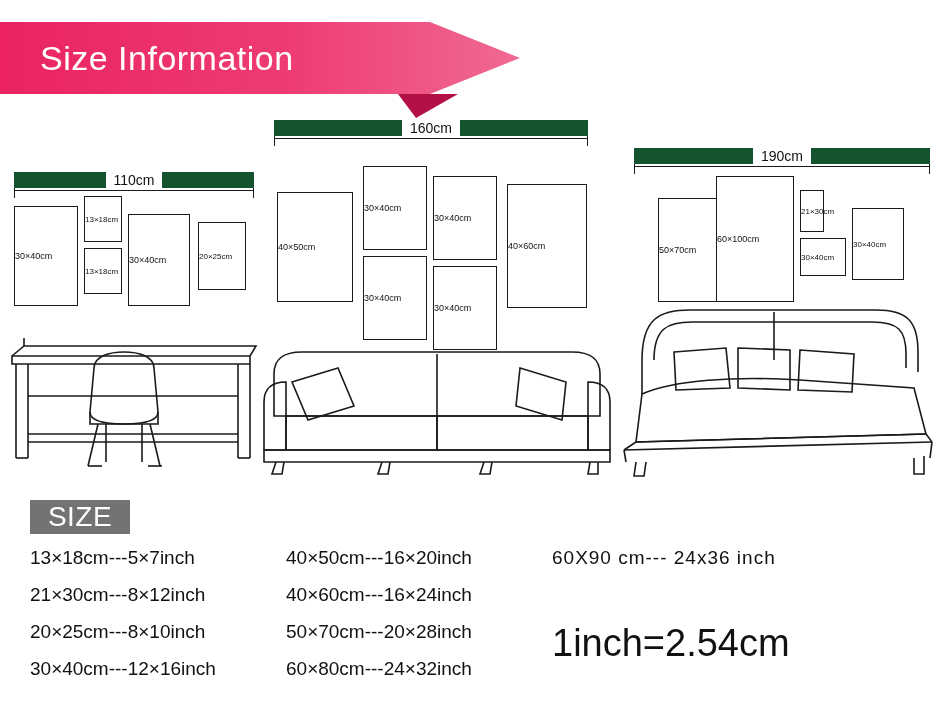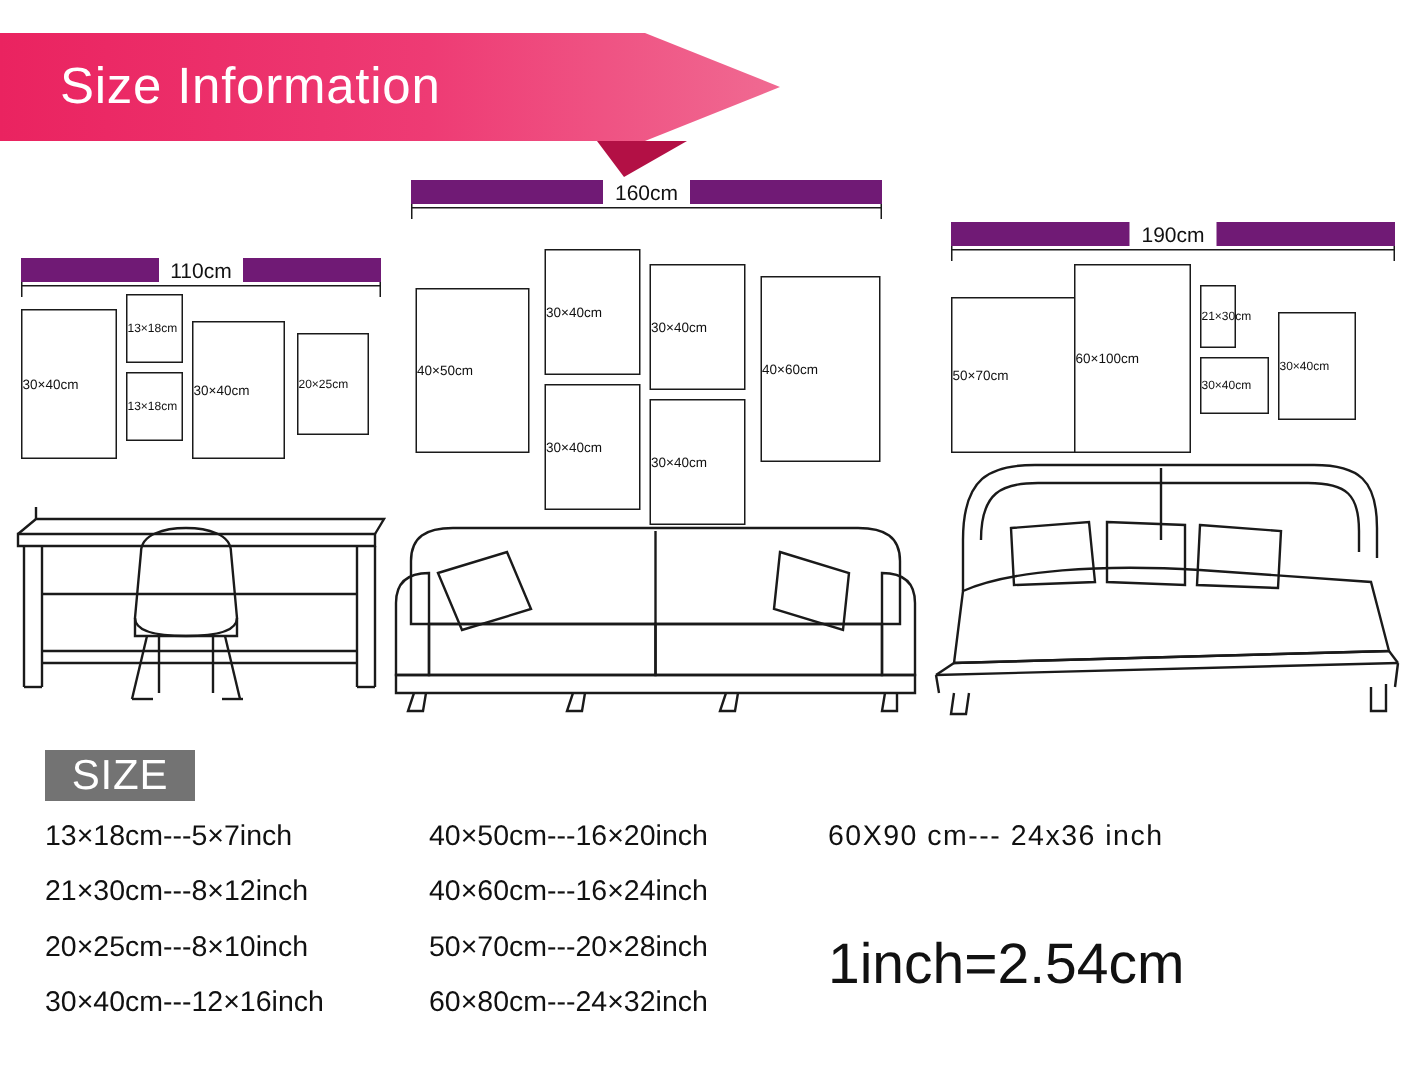--- a/index.html
+++ b/index.html
@@ -45,21 +45,21 @@
   .flabel.xs{font-size:8px;}
 
   
   .dim{position:absolute;height:18px;}
   .dim .line{position:absolute;left:0;top:12px;width:100%;height:0;border-top:1.4px solid #1a1a1a;}
   .dim .tickL,.dim .tickR{position:absolute;top:4px;height:16px;width:0;border-left:1.4px solid #1a1a1a;}
   .dim .tickL{left:0;}
   .dim .tickR{right:0;}
   .dim .dlabel{
     position:absolute;left:0;top:-6px;width:100%;text-align:center;
-    font-size:14px;color:#111;background:#701a75;
+    font-size:14px;color:#111;background:#14532d;
     font-family:"Liberation Sans", sans-serif;
   }
   .dim .dlabel span{background:#fff;padding:0 8px;}
 
   
   .size-tag{
     position:absolute;left:30px;top:500px;width:100px;height:34px;
     background:#737373;color:#fff;font-size:28px;
     display:flex;align-items:center;justify-content:center;
     letter-spacing:.5px;
@@ -190,21 +190,21 @@
     <path d="M258 30 L304 44 L300 82 L254 68 Z"></path>
   </svg>
 
   <div class="dim" style="left:634px;top:154px;width:296px;">
     <div class="line"></div>
     <div class="tickL"></div>
     <div class="tickR"></div>
     <div class="dlabel"><span>190cm</span></div>
   </div>
 
-  <div class="frame" style="left:634px;top:198px;width:92px;height:104px;">
+  <div class="frame" style="left:658px;top:198px;width:92px;height:104px;">
     <div class="flabel sm">50×70cm</div>
   </div>
   <div class="frame" style="left:716px;top:176px;width:78px;height:126px;">
     <div class="flabel sm">60×100cm</div>
   </div>
   <div class="frame" style="left:800px;top:190px;width:24px;height:42px;">
     <div class="flabel xs">21×30cm</div>
   </div>
   <div class="frame" style="left:800px;top:238px;width:46px;height:38px;">
     <div class="flabel xs">30×40cm</div>

